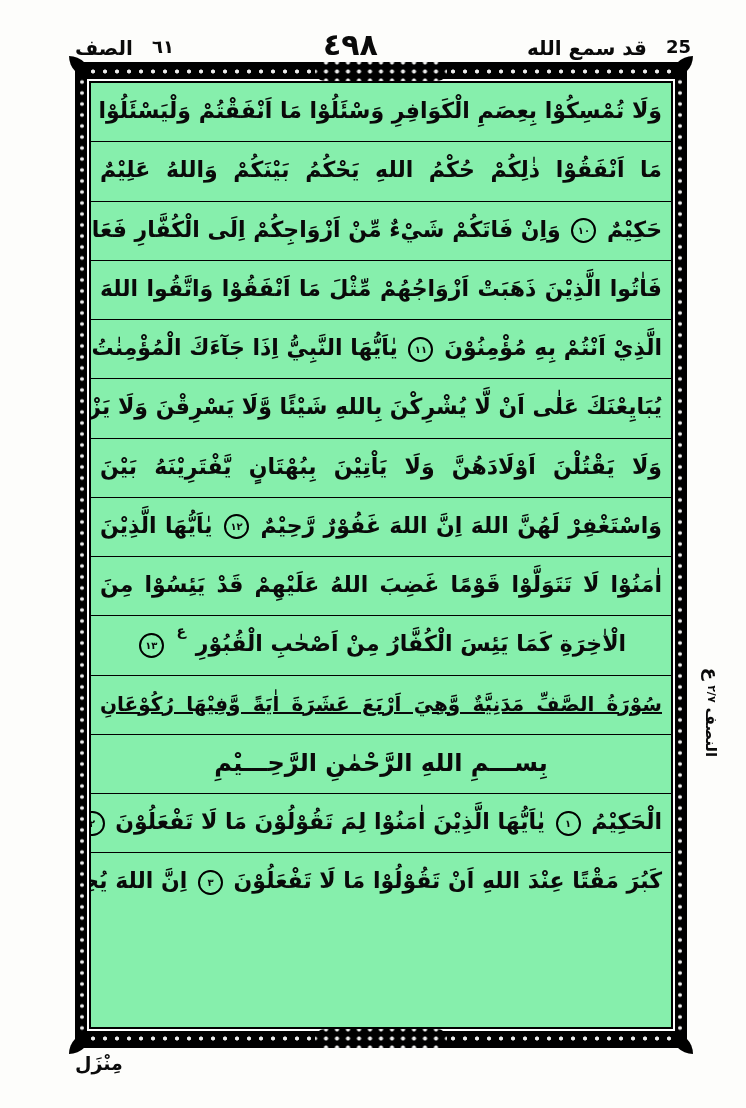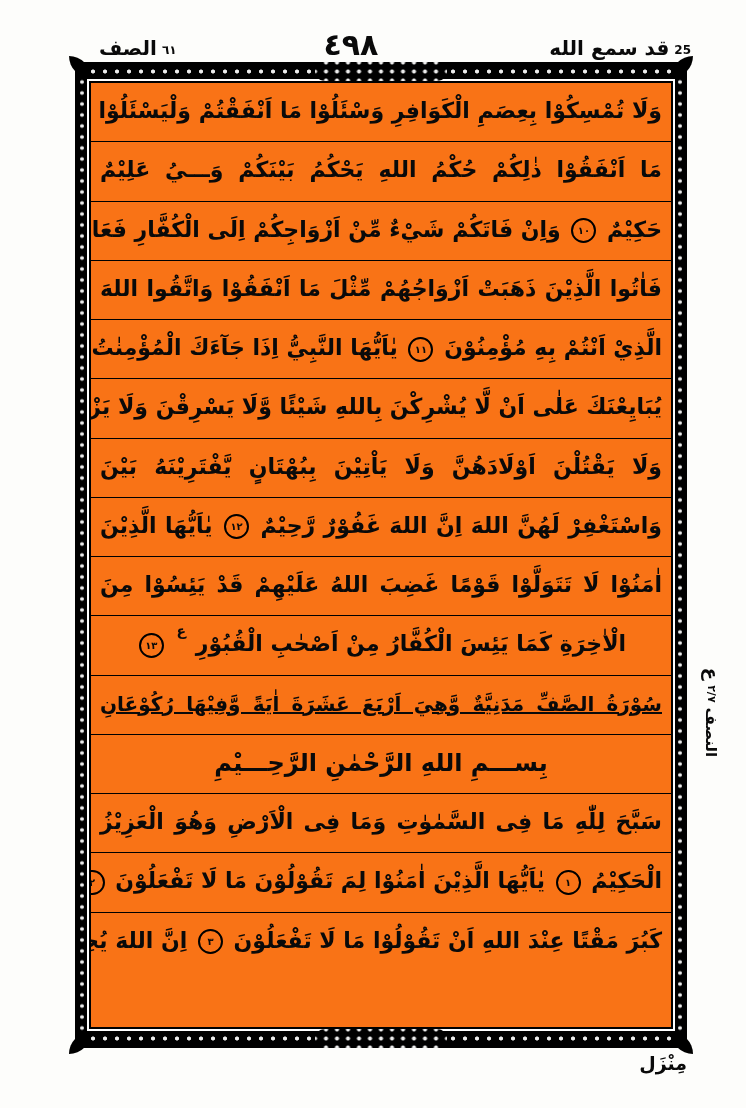--- a/index.html
+++ b/index.html
@@ -6,23 +6,23 @@
   .page{
     position:relative;width:746px;height:1108px;background:#fdfdfb;
     font-family:"DejaVu Sans",sans-serif;color:#0a0a0a;overflow:hidden;
   }
   
   .header{
     position:absolute;top:20px;left:75px;width:616px;height:40px;
     display:flex;justify-content:space-between;align-items:flex-end;
     font-weight:bold;
   }
-  .hgroup{display:flex;align-items:flex-end;gap:5px;direction:ltr;margin-left:24px;}
+  .hgroup{display:flex;align-items:flex-end;gap:19px;direction:ltr;}
   .surah-name,.juz-name{font-size:20px;}
-  .surah-num,.juz-num{font-size:12px;padding-bottom:3px;}
+  .surah-num,.juz-num{font-size:18px;padding-bottom:3px;}
   .page-num{font-size:30px;line-height:30px;letter-spacing:2px;}
   
   .frame{
     position:absolute;left:75px;top:62px;width:612px;height:986px;
     border:2px solid #000;background:#fff;box-sizing:border-box;
   }
   .band{position:absolute;background-color:#000;}
   .band-top,.band-bottom{
     left:0;right:0;height:15px;
     background-image:radial-gradient(circle,rgba(255,255,255,.92) 1.7px,transparent 2.4px);
@@ -49,21 +49,21 @@
     position:absolute;width:22px;height:22px;background:#000;z-index:1;
     border-radius:0 100% 0 100%;
   }
   .c-tl{left:-8px;top:-8px;transform:rotate(0deg);}
   .c-tr{right:-8px;top:-8px;transform:rotate(90deg);}
   .c-br{right:-8px;bottom:-8px;transform:rotate(180deg);}
   .c-bl{left:-8px;bottom:-8px;transform:rotate(270deg);}
   
   .inner{
     position:absolute;top:17px;bottom:17px;left:12px;right:12px;
-    border:2px solid #000;display:flex;flex-direction:column;background:#f97316;
+    border:2px solid #000;display:flex;flex-direction:column;background:#86efac;
   }
   .line{
     box-sizing:border-box;height:59.25px;line-height:56px;
     padding:0 9px;border-bottom:1.5px solid #000;overflow:hidden;
     direction:rtl;text-align:justify;text-align-last:justify;
     font-size:22px;font-weight:bold;white-space:nowrap;
   }
   .line:last-child{border-bottom:none;}
   .line--center{text-align:left;text-align-last:center;padding:0 40px;}
   .line--surah-title{font-size:20px;text-decoration:underline;}
@@ -86,21 +86,21 @@
   }
   .margin-note .rot{
     transform:rotate(90deg);display:flex;align-items:center;gap:5px;
     font-weight:bold;white-space:nowrap;
   }
   .margin-note .ruku-letter{font-size:18px;}
   .margin-note .ruku-frac{font-size:11px;}
   .margin-note .half-label{font-size:15px;}
   
   .catchword{
-    position:absolute;top:1052px;left:75px;width:612px;text-align:right;
+    position:absolute;top:1052px;left:75px;width:612px;text-align:left;
     font-size:19px;font-weight:bold;
   }
 </style>
 </head>
 <body>
 
 <div class="page">
 
   <div class="header">
     <div class="hgroup">
@@ -122,32 +122,31 @@
 
     <div class="band band-top"></div>
     <div class="band band-bottom"></div>
     <div class="band band-left"></div>
     <div class="band band-right"></div>
     <div class="medallion medallion-top"></div>
     <div class="medallion medallion-bottom"></div>
 
     <div class="inner">
       <div class="line"><span class="ayah-text">وَلَا تُمْسِكُوْا بِعِصَمِ الْكَوَافِرِ وَسْئَلُوْا مَا اَنْفَقْتُمْ وَلْيَسْئَلُوْا</span> </div>
-      <div class="line"><span class="ayah-text">مَا اَنْفَقُوْا ذٰلِكُمْ حُكْمُ اللهِ يَحْكُمُ بَيْنَكُمْ وَـــيُ عَلِيْمٌ</span> </div>
+      <div class="line"><span class="ayah-text">مَا اَنْفَقُوْا ذٰلِكُمْ حُكْمُ اللهِ يَحْكُمُ بَيْنَكُمْ وَاللهُ عَلِيْمٌ</span> </div>
       <div class="line"><span class="ayah-text">حَكِيْمٌ</span> <span class="ayah-marker">١٠</span> <span class="ayah-text">وَاِنْ فَاتَكُمْ شَيْءٌ مِّنْ اَزْوَاجِكُمْ اِلَى الْكُفَّارِ فَعَاقَبْتُمْ</span> </div>
       <div class="line"><span class="ayah-text">فَاٰتُوا الَّذِيْنَ ذَهَبَتْ اَزْوَاجُهُمْ مِّثْلَ مَا اَنْفَقُوْا وَاتَّقُوا اللهَ</span> </div>
       <div class="line"><span class="ayah-text">الَّذِيْ اَنْتُمْ بِهِ مُؤْمِنُوْنَ</span> <span class="ayah-marker">١١</span> <span class="ayah-text">يٰاَيُّهَا النَّبِيُّ اِذَا جَآءَكَ الْمُؤْمِنٰتُ</span> </div>
       <div class="line"><span class="ayah-text">يُبَايِعْنَكَ عَلٰى اَنْ لَّا يُشْرِكْنَ بِاللهِ شَيْئًا وَّلَا يَسْرِقْنَ وَلَا يَزْنِيْنَ</span> </div>
       <div class="line"><span class="ayah-text">وَلَا يَقْتُلْنَ اَوْلَادَهُنَّ وَلَا يَاْتِيْنَ بِبُهْتَانٍ يَّفْتَرِيْنَهُ بَيْنَ</span> </div>
       <div class="line"><span class="ayah-text">وَاسْتَغْفِرْ لَهُنَّ اللهَ اِنَّ اللهَ غَفُوْرٌ رَّحِيْمٌ</span> <span class="ayah-marker">١٢</span> <span class="ayah-text">يٰاَيُّهَا الَّذِيْنَ</span> </div>
       <div class="line"><span class="ayah-text">اٰمَنُوْا لَا تَتَوَلَّوْا قَوْمًا غَضِبَ اللهُ عَلَيْهِمْ قَدْ يَئِسُوْا مِنَ</span> </div>
       <div class="line line--center"><span class="ayah-text">الْاٰخِرَةِ كَمَا يَئِسَ الْكُفَّارُ مِنْ اَصْحٰبِ الْقُبُوْرِ</span> <span class="ruku-mark">ع</span> <span class="ayah-marker">١٣</span> </div>
       <div class="line line--surah-title"><span class="ayah-text">سُوْرَةُ الصَّفِّ مَدَنِيَّةٌ وَّهِيَ اَرْبَعَ عَشَرَةَ اٰيَةً وَّفِيْهَا رُكُوْعَانِ</span> </div>
       <div class="line line--bismillah"><span class="ayah-text">بِســـمِ اللهِ الرَّحْمٰنِ الرَّحِـــيْمِ</span> </div>
-      <div class="line"><span class="ayah-text">سَبَّحَ لِلّٰهِ مَا فِى السَّمٰوٰتِ وَمَا فِى الْاَرْضِ وَهُوَ الْعَزِيْزُ</span> </div>
       <div class="line"><span class="ayah-text">الْحَكِيْمُ</span> <span class="ayah-marker">١</span> <span class="ayah-text">يٰاَيُّهَا الَّذِيْنَ اٰمَنُوْا لِمَ تَقُوْلُوْنَ مَا لَا تَفْعَلُوْنَ</span> <span class="ayah-marker">٢</span> </div>
       <div class="line"><span class="ayah-text">كَبُرَ مَقْتًا عِنْدَ اللهِ اَنْ تَقُوْلُوْا مَا لَا تَفْعَلُوْنَ</span> <span class="ayah-marker">٣</span> <span class="ayah-text">اِنَّ اللهَ يُحِبُّ</span> </div>
     </div>
   </div>
 
   <div class="margin-note">
     <div class="rot">
       <span class="ruku-letter">ع</span>
       <span class="ruku-frac">٢/٧</span>
       <span class="half-label">النصف</span>

